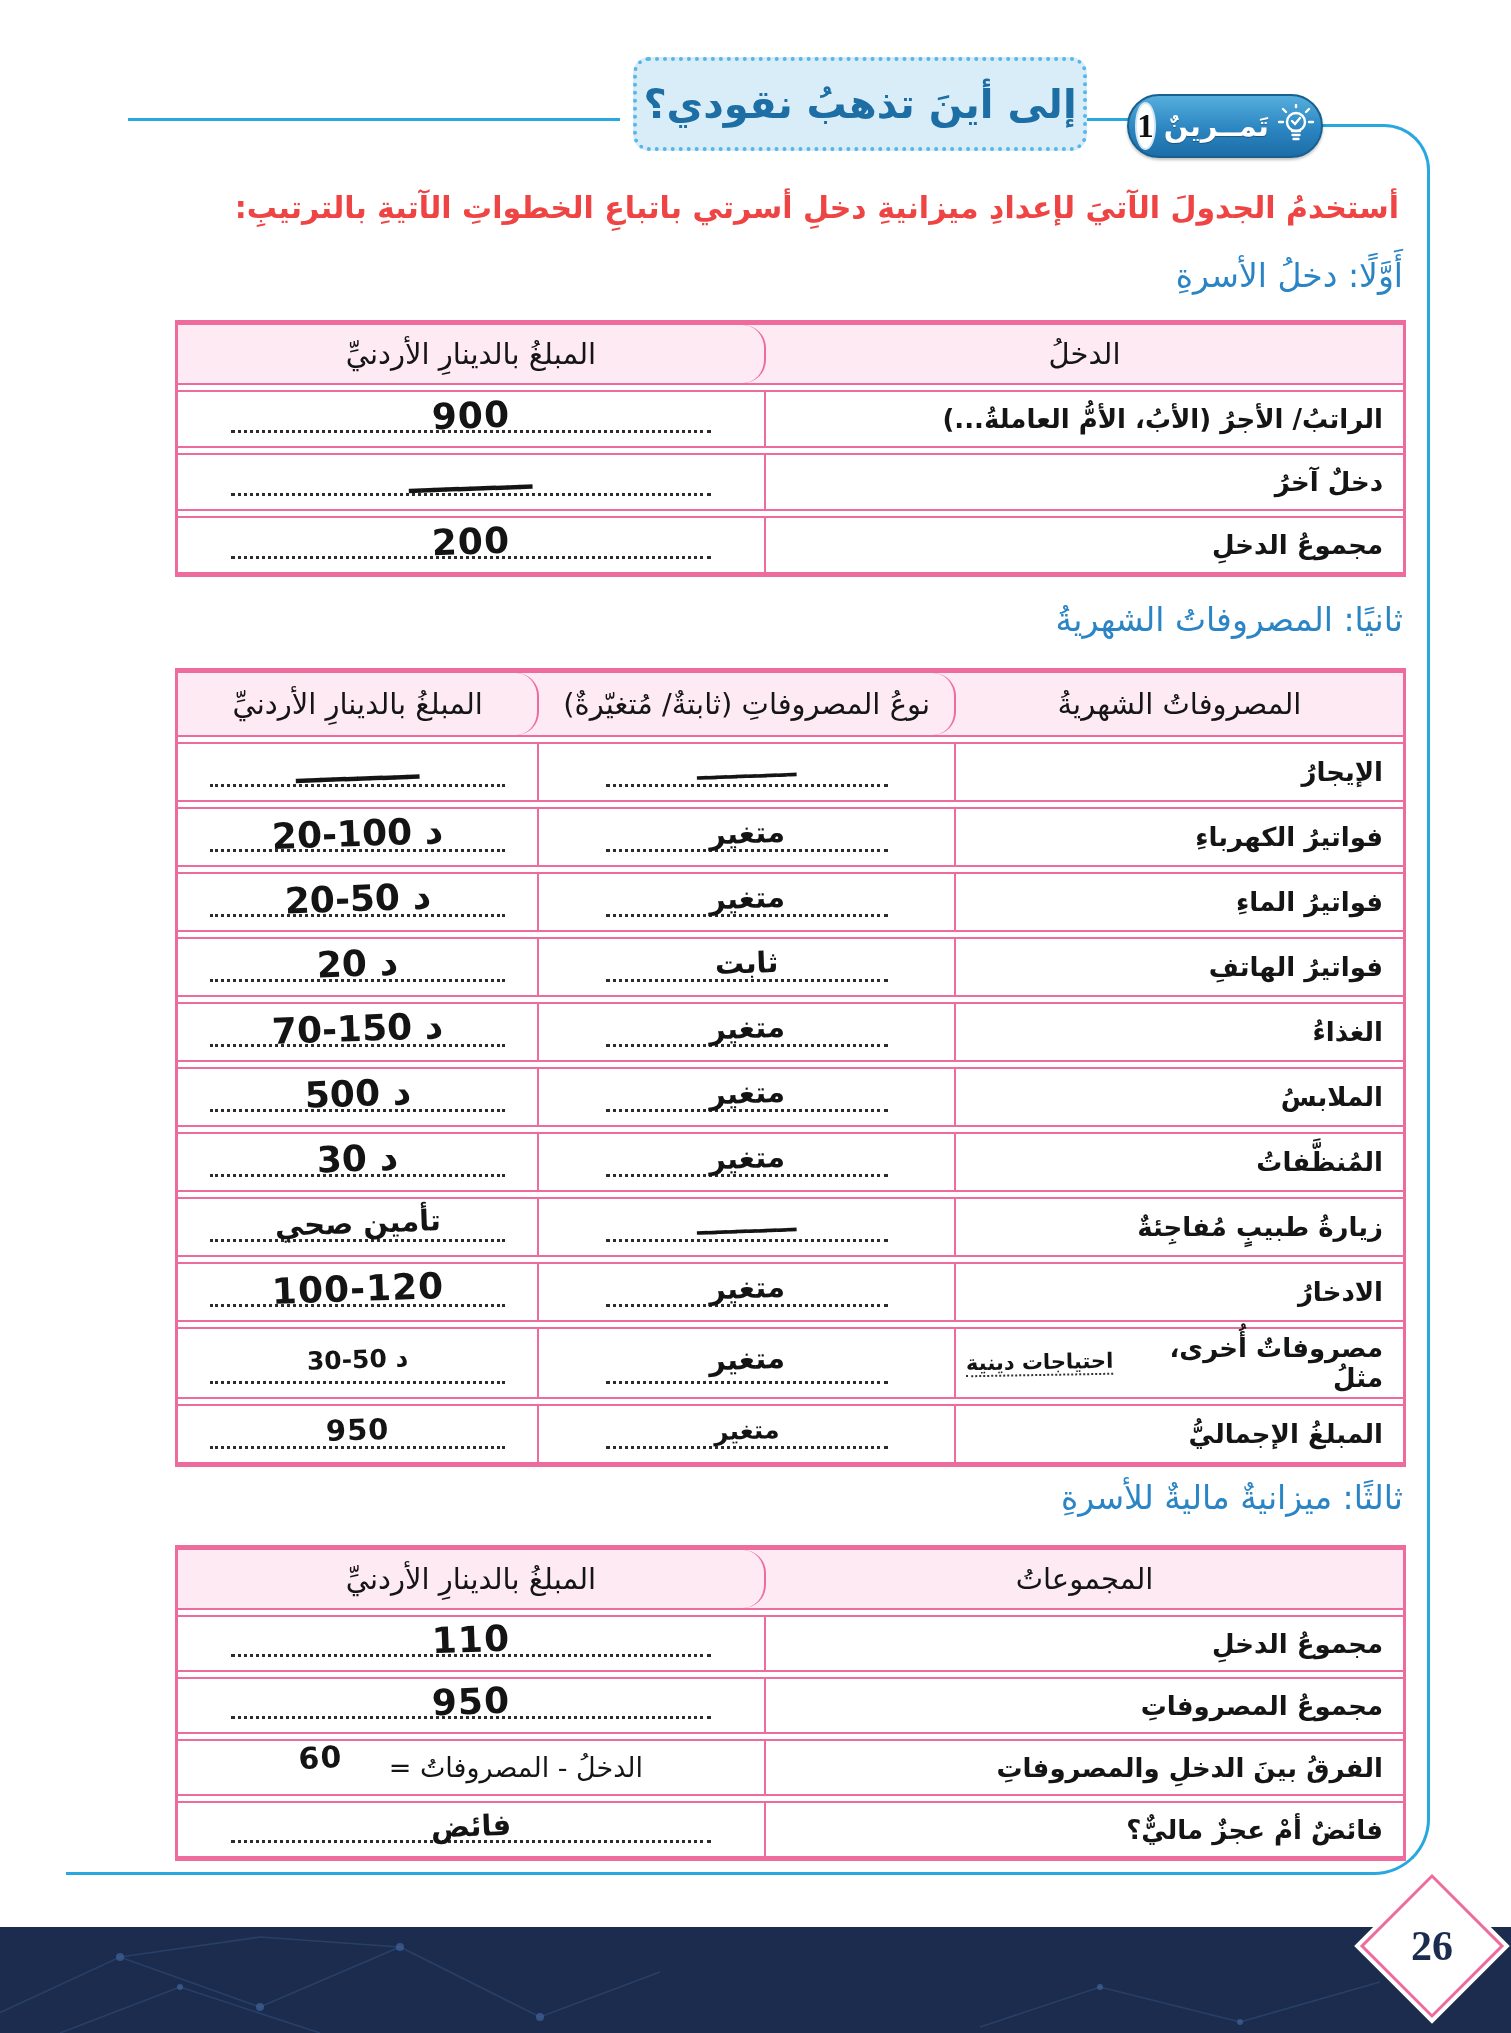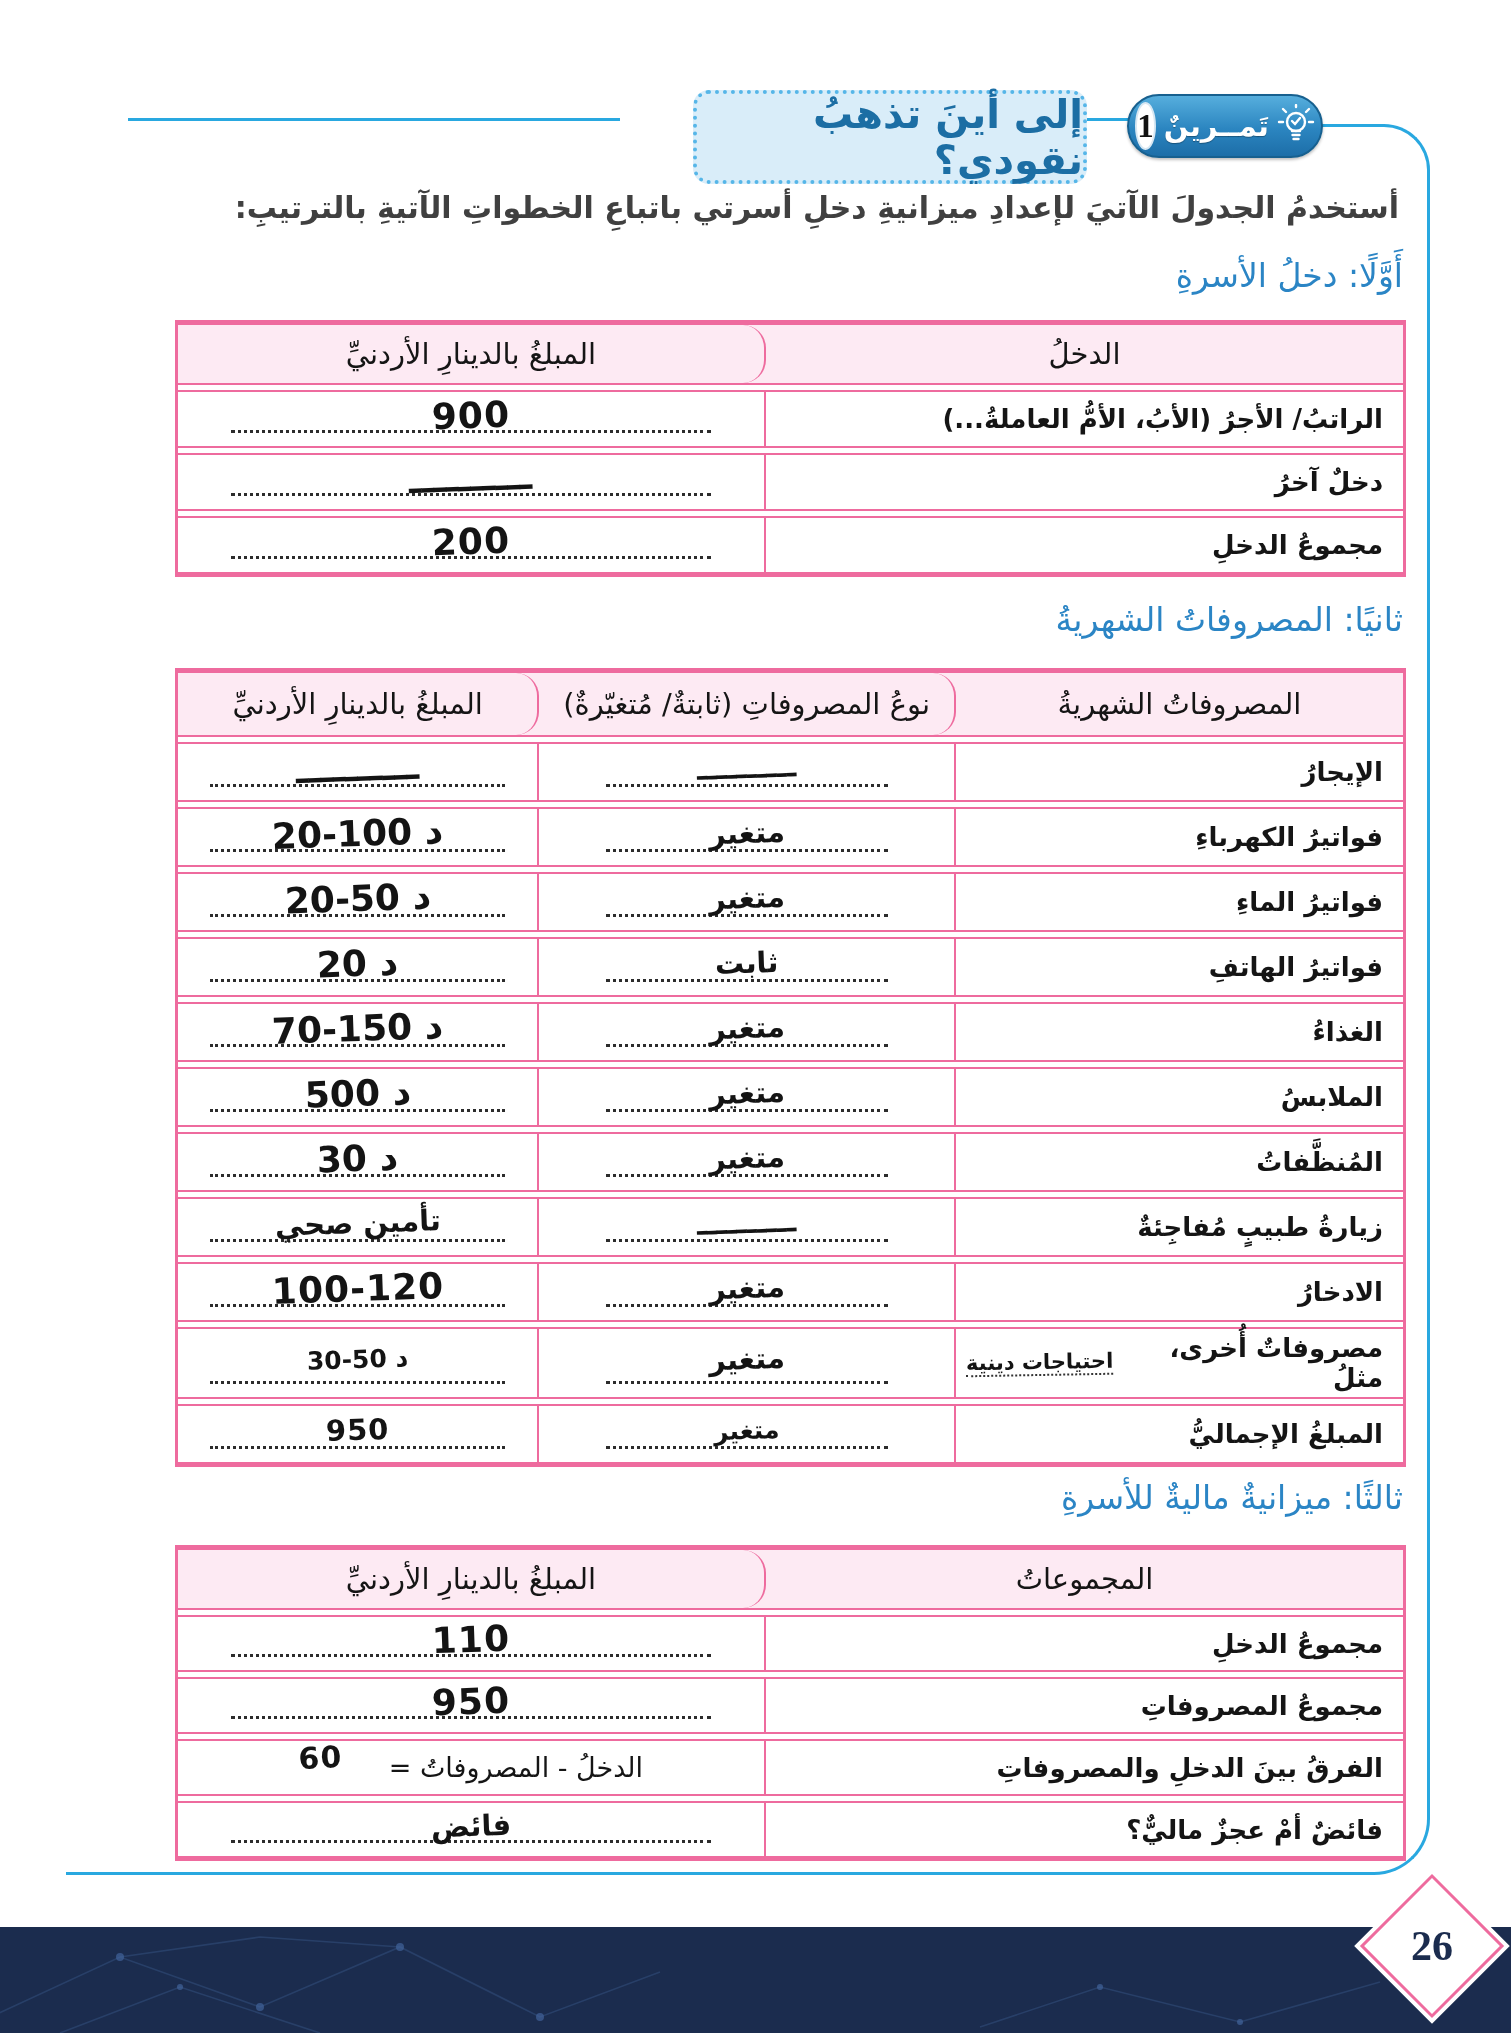--- a/index.html
+++ b/index.html
@@ -20,42 +20,42 @@
   .topline{position:absolute;top:118px;left:128px;width:492px;height:0;border-top:3px solid var(--sky);}
   .midline{position:absolute;top:118px;right:376px;width:48px;height:0;border-top:3px solid var(--sky);}
   .hook{position:absolute;top:124px;right:81px;width:108px;height:58px;
         border-top:3px solid var(--sky);border-left:none;border-bottom:none;
         border-right:3px solid var(--sky);border-top-right-radius:46px;}
   .bracket{position:absolute;top:178px;right:81px;width:1364px;height:1697px;
         border-right:3px solid var(--sky);border-bottom:3px solid var(--sky);
         border-bottom-right-radius:56px;}
   
   .titlebox{
-    position:absolute;top:90px;right:424px;width:394px;height:94px;
+    position:absolute;top:57px;right:424px;width:454px;height:94px;
     background:#d9edf9;border:4px dotted #56b6e8;border-radius:16px;
     display:flex;align-items:center;justify-content:center;
     color:#1c6ea4;font-weight:bold;font-size:40px;
   }
   .badge{
     position:absolute;top:94px;right:188px;width:196px;height:64px;border-radius:36px;
     background:linear-gradient(180deg,#56aedd 0%,#2b85c0 55%,#1d6ea8 100%);
     border:2px solid #17608f;display:flex;align-items:center;gap:8px;
     padding:0 6px;box-shadow:0 2px 3px rgba(0,0,0,.25);
   }
   .bulb{width:40px;height:46px;display:flex;align-items:center;justify-content:center;}
   .badge-label{color:#fff;font-weight:bold;font-size:29px;white-space:nowrap;text-shadow:0 1px 1px rgba(0,0,0,.3);}
   .numcircle{
     width:48px;height:48px;border-radius:50%;background:#fff;
     display:flex;align-items:center;justify-content:center;
     font-family:"Liberation Serif",serif;font-weight:bold;font-size:33px;color:#111;
     border:2px solid #d7e7f2;
   }
   
   .intro{position:absolute;top:190px;right:112px;width:1320px;font-size:30px;font-weight:bold;
-         color:#404040;letter-spacing:.2px;}
+         color:#ef4444;letter-spacing:.2px;}
   .sechead{position:absolute;right:108px;color:var(--blue);font-weight:normal;font-size:33px;}
   #h1{top:256px;} #h2{top:600px;} #h3{top:1478px;}
   
   .ptable{position:absolute;right:105px;width:1231px;border:3.5px solid var(--pink);
           display:flex;flex-direction:column;gap:5px;background:#fff;}
   #t1{top:320px;} #t2{top:668px;} #t3{top:1545px;}
   .prow{display:grid;border-top:2.5px solid var(--pink);border-bottom:2.5px solid var(--pink);background:#fff;}
   .cols2{grid-template-columns:52% 48%;}
   .cols3{grid-template-columns:36.5% 34% 29.5%;}
   .phead{background:var(--pink-bg);}

